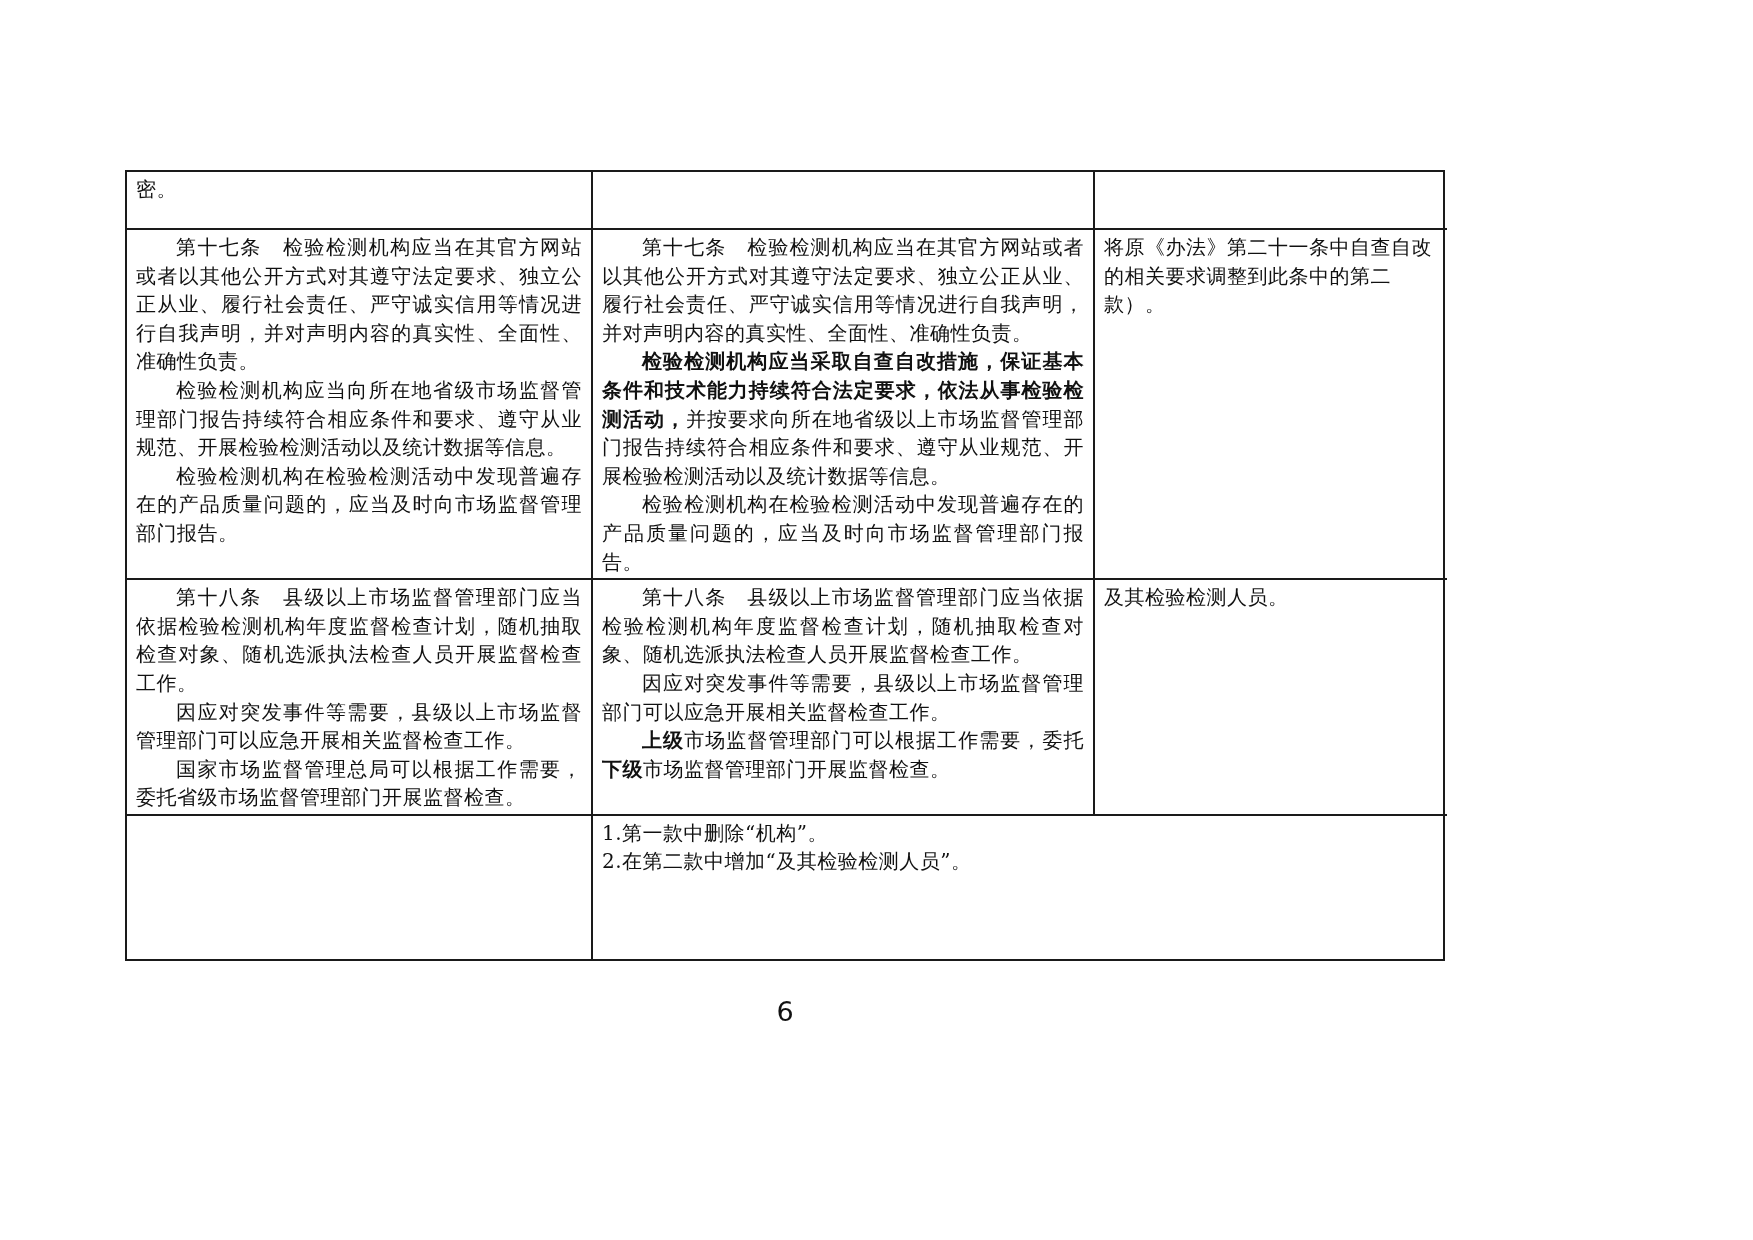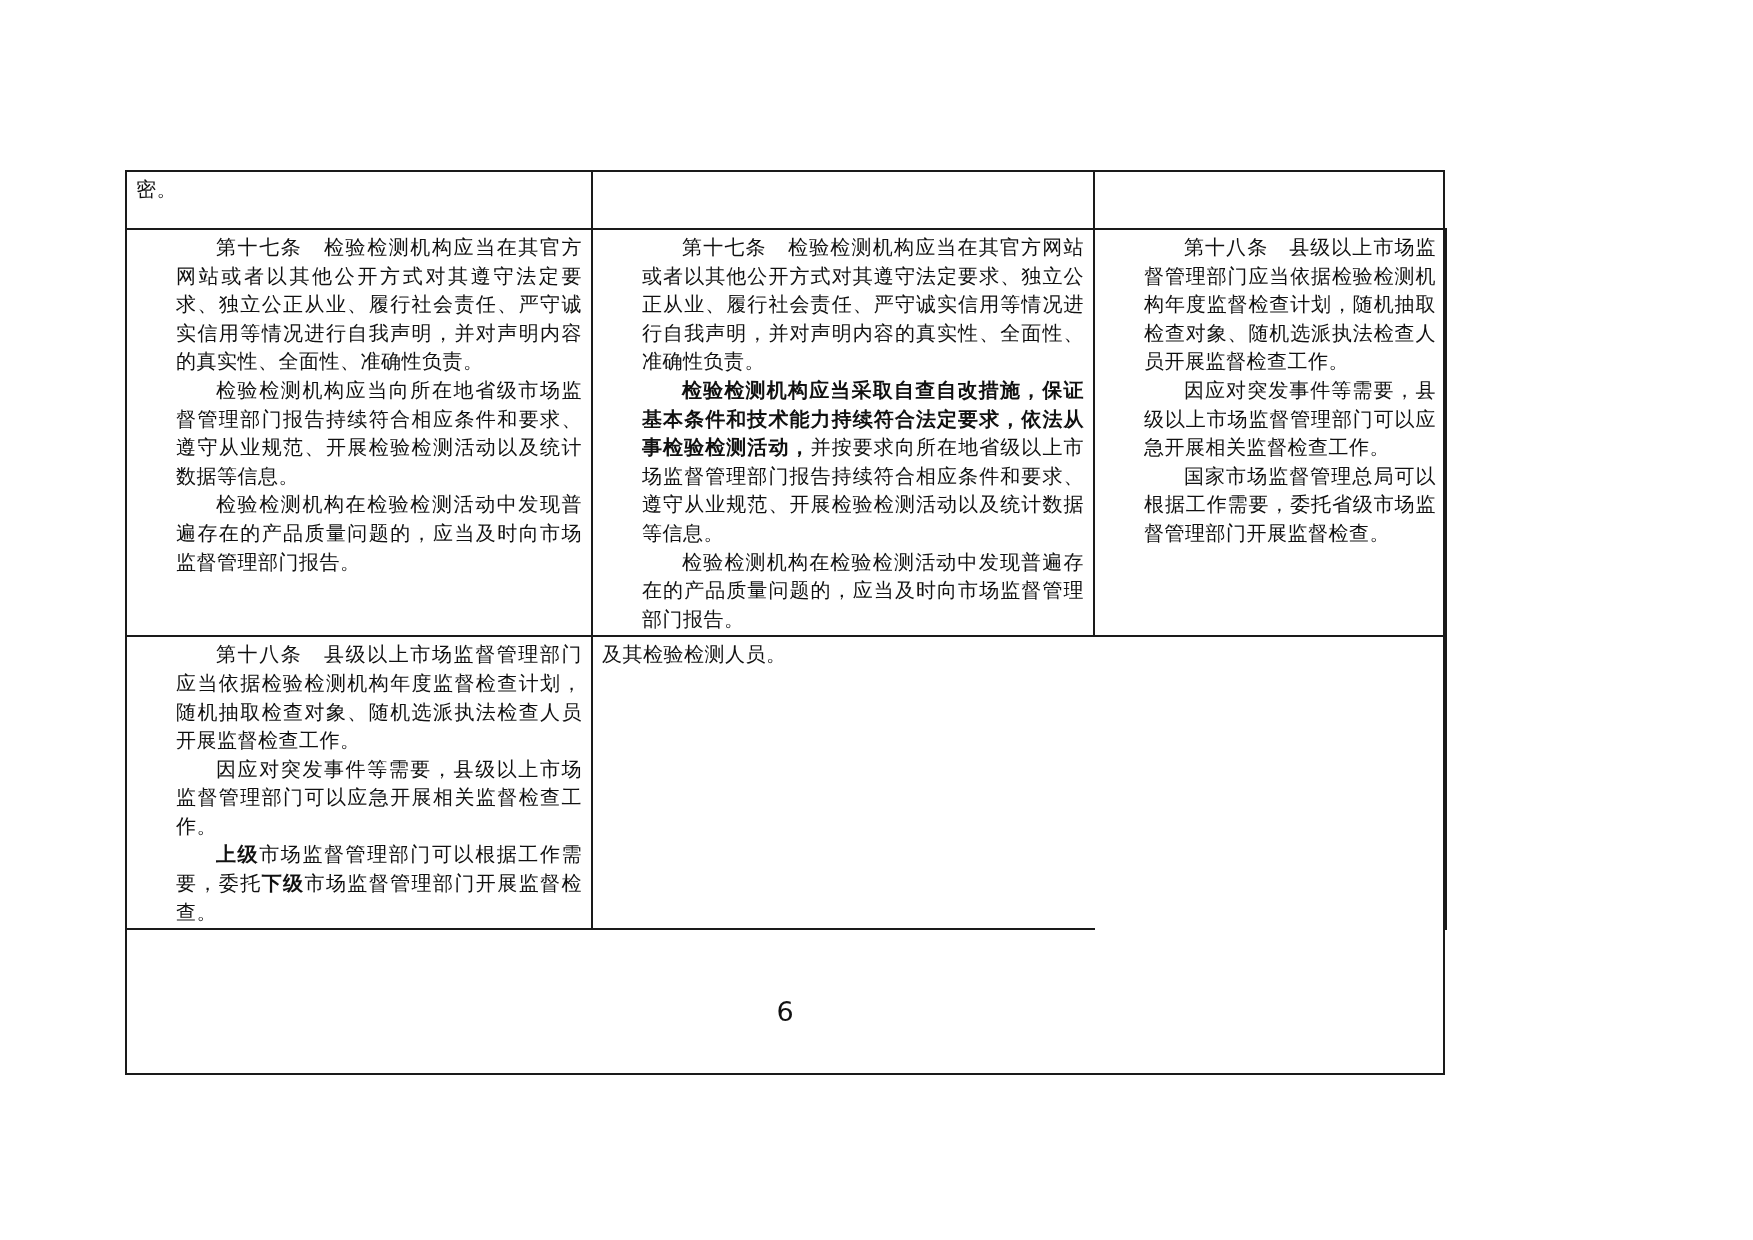--- a/index.html
+++ b/index.html
@@ -32,21 +32,21 @@
     line-height: 28.6px;
     overflow: hidden;
   }
   .cell.last-col { border-right: none; }
   .cell.last-row { border-bottom: none; }
   .para {
     margin: 0;
     text-align: justify;
     letter-spacing: 0.5px;
   }
-  .para.indent { text-indent: 2em; margin-left: 40px; }
+  .para.indent { text-indent: 2em; }
   .para.no-justify { text-align: left; }
   .bold {
     font-weight: bold;
     font-family: "DejaVu Sans", sans-serif;
   }
   .page-number {
     position: absolute;
     left: 125px;
     top: 996px;
     width: 1320px;
@@ -69,30 +69,37 @@
       <div class="cell">
         <p class="para indent"><span>第十七条　检验检测机构应当在其官方网站或者以其他公开方式对其遵守法定要求、独立公正从业、履行社会责任、严守诚实信用等情况进行自我声明，并对声明内容的真实性、全面性、准确性负责。</span></p>
         <p class="para indent"><span>检验检测机构应当向所在地省级市场监督管理部门报告持续符合相应条件和要求、遵守从业规范、开展检验检测活动以及统计数据等信息。</span></p>
         <p class="para indent"><span>检验检测机构在检验检测活动中发现普遍存在的产品质量问题的，应当及时向市场监督管理部门报告。</span></p>
       </div>
       <div class="cell">
         <p class="para indent"><span>第十七条　检验检测机构应当在其官方网站或者以其他公开方式对其遵守法定要求、独立公正从业、履行社会责任、严守诚实信用等情况进行自我声明，并对声明内容的真实性、全面性、准确性负责。</span></p>
         <p class="para indent"><span class="bold">检验检测机构应当采取自查自改措施，保证基本条件和技术能力持续符合法定要求，依法从事检验检测活动，</span><span>并按要求向所在地省级以上市场监督管理部门报告持续符合相应条件和要求、遵守从业规范、开展检验检测活动以及统计数据等信息。</span></p>
         <p class="para indent"><span>检验检测机构在检验检测活动中发现普遍存在的产品质量问题的，应当及时向市场监督管理部门报告。</span></p>
       </div>
+      <div class="cell last-col">
+        <p class="para no-justify"><span>将原《办法》第二十一条中自查自改的相关要求调整到此条中的第二款）。</span></p>
+      </div>
       <div class="cell">
         <p class="para indent"><span>第十八条　县级以上市场监督管理部门应当依据检验检测机构年度监督检查计划，随机抽取检查对象、随机选派执法检查人员开展监督检查工作。</span></p>
         <p class="para indent"><span>因应对突发事件等需要，县级以上市场监督管理部门可以应急开展相关监督检查工作。</span></p>
         <p class="para indent"><span>国家市场监督管理总局可以根据工作需要，委托省级市场监督管理部门开展监督检查。</span></p>
       </div>
       <div class="cell">
         <p class="para indent"><span>第十八条　县级以上市场监督管理部门应当依据检验检测机构年度监督检查计划，随机抽取检查对象、随机选派执法检查人员开展监督检查工作。</span></p>
         <p class="para indent"><span>因应对突发事件等需要，县级以上市场监督管理部门可以应急开展相关监督检查工作。</span></p>
         <p class="para indent"><span class="bold">上级</span><span>市场监督管理部门可以根据工作需要，委托</span><span class="bold">下级</span><span>市场监督管理部门开展监督检查。</span></p>
       </div>
       <div class="cell last-col">
         <p class="para no-justify"><span>及其检验检测人员。</span></p>
       </div>
       <div class="cell last-row">
       </div>
+      <div class="cell last-col last-row">
+        <p class="para no-justify"><span>1.第一款中删除“机构”。</span></p>
+        <p class="para no-justify"><span>2.在第二款中增加“及其检验检测人员”。</span></p>
+      </div>
     </div>
   <div class="page-number">6</div>
 </div>
 
 </body></html>

